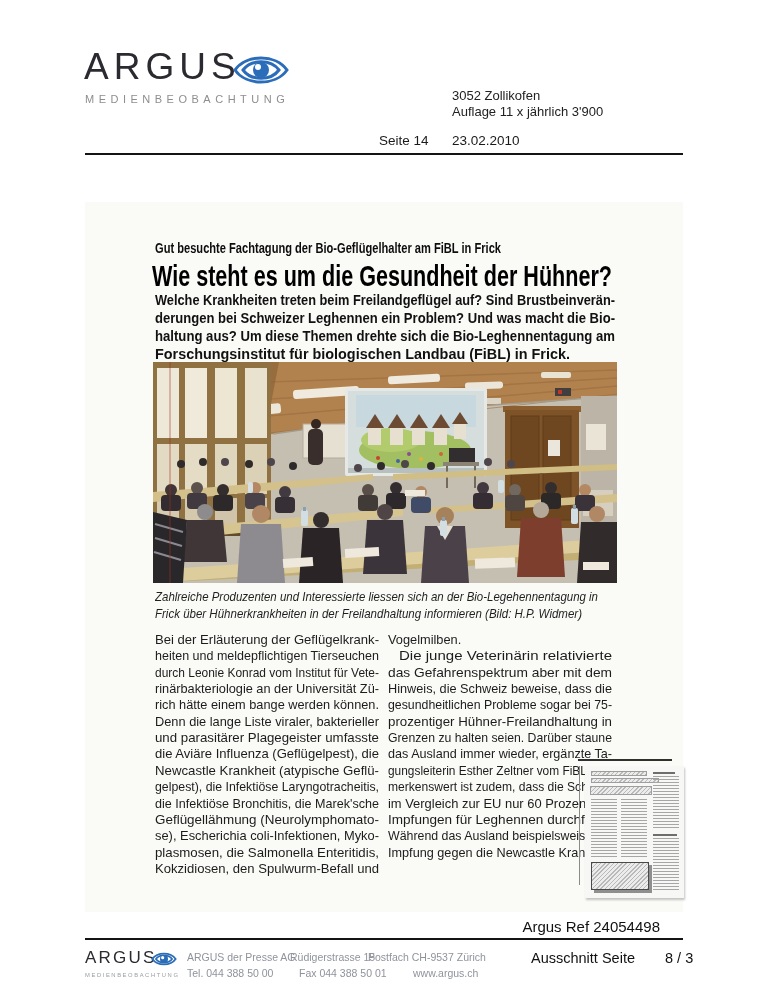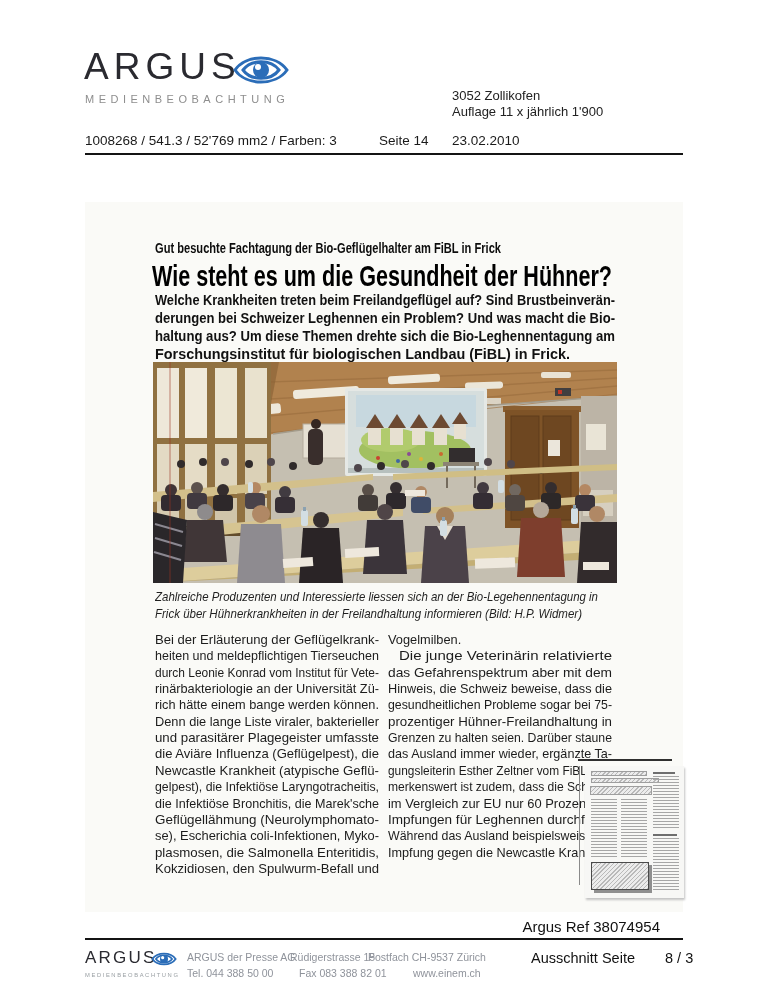--- a/index.html
+++ b/index.html
@@ -56,23 +56,22 @@
     <svg class="abs" style="left:148px;top:4px;" width="58" height="40" viewBox="0 0 58 40">
       <path d="M3,20 C14,4 44,4 55,20 C44,36 14,36 3,20 Z" fill="none" stroke="#2b6db8" stroke-width="3"></path>
       <path d="M11,20 C19,9 39,9 47,20 C39,31 19,31 11,20 Z" fill="none" stroke="#2b6db8" stroke-width="3"></path>
       <circle cx="29" cy="20" r="8" fill="#2b6db8"></circle>
       <circle cx="26" cy="17" r="3" fill="#ffffff"></circle>
     </svg>
     <span class="abs argus-sub" style="left:1px;top:47px;">MEDIENBEOBACHTUNG</span>
   </div>
 
   <span class="abs pubtext" style="left:452px;top:88px;">3052 Zollikofen</span>
-  <span class="abs pubtext" style="left:452px;top:104px;">Auflage 11 x jährlich 1'900</span>
-
-  <span class="abs meta" style="left:85px;top:133px;">1008268 / 541.3 / 52'769 mm2 / Farben: 3</span>
+  <span class="abs pubtext" style="left:452px;top:104px;">Auflage 11 x jährlich 3'900</span>
+
   <span class="abs meta" style="left:379px;top:133px;">Seite 14</span>
   <span class="abs meta" style="left:452px;top:133px;">23.02.2010</span>
   <div class="abs rule" style="left:85px;top:153px;width:598px;height:2px;"></div>
 
   <div class="abs scanbg" style="left:85px;top:202px;width:598px;height:710px;"></div>
 
   <svg class="abs" style="left:155px;top:238px;" width="354" height="20">
     <text x="0" y="15" class="t-kicker" textLength="346" lengthAdjust="spacingAndGlyphs">Gut besuchte Fachtagung der Bio-Geflügelhalter am FiBL in Frick</text>
   </svg>
 
@@ -325,37 +324,37 @@
     <div class="abs hatch" style="left:5px;top:20px;width:62px;height:9px;"></div>
     <div class="abs minitext" style="left:6px;top:33px;width:26px;height:60px;"></div>
     <div class="abs minitext" style="left:36px;top:33px;width:26px;height:60px;"></div>
     <div class="abs miniheader" style="left:68px;top:6px;width:22px;height:2px;"></div>
     <div class="abs minitext" style="left:68px;top:10px;width:26px;height:52px;"></div>
     <div class="abs miniheader" style="left:68px;top:68px;width:24px;height:2px;"></div>
     <div class="abs minitext" style="left:68px;top:72px;width:26px;height:54px;"></div>
     <div class="abs hatch thumb-photo" style="left:6px;top:96px;width:58px;height:28px;"></div>
   </div>
 
-  <div class="abs ref" style="left:440px;top:918px;width:220px;">Argus Ref 38074954</div>
+  <div class="abs ref" style="left:440px;top:918px;width:220px;">Argus Ref 24054498</div>
   <div class="abs rule" style="left:85px;top:938px;width:598px;height:2px;"></div>
 
   <div class="abs" style="left:85px;top:948px;width:120px;height:40px;">
     <span class="abs argus-word-sm" style="left:0;top:0;">ARGUS</span>
     <svg class="abs" style="left:66px;top:2px;" width="26" height="18" viewBox="0 0 58 40">
       <path d="M3,20 C14,4 44,4 55,20 C44,36 14,36 3,20 Z" fill="none" stroke="#2b6db8" stroke-width="4"></path>
       <path d="M11,20 C19,9 39,9 47,20 C39,31 19,31 11,20 Z" fill="none" stroke="#2b6db8" stroke-width="4"></path>
       <circle cx="29" cy="20" r="9" fill="#2b6db8"></circle>
       <circle cx="26" cy="17" r="3.5" fill="#ffffff"></circle>
     </svg>
     <span class="abs argus-sub-sm" style="left:0;top:24px;">MEDIENBEOBACHTUNG</span>
   </div>
 
   <span class="abs addr" style="left:187px;top:951px;">ARGUS der Presse AG</span>
   <span class="abs addr" style="left:290px;top:951px;">Rüdigerstrasse 15</span>
   <span class="abs addr" style="left:368px;top:951px;">Postfach CH-9537 Zürich</span>
   <span class="abs addr" style="left:187px;top:967px;">Tel. 044 388 50 00</span>
-  <span class="abs addr" style="left:299px;top:967px;">Fax 083 388 82 01</span>
-  <span class="abs addr" style="left:413px;top:967px;">www.einem.ch</span>
+  <span class="abs addr" style="left:299px;top:967px;">Fax 044 388 50 01</span>
+  <span class="abs addr" style="left:413px;top:967px;">www.argus.ch</span>
 
   <span class="abs cutout" style="left:531px;top:950px;">Ausschnitt Seite</span>
   <span class="abs cutout" style="left:665px;top:950px;">8 / 3</span>
 
 </div>
 
 </body></html>

